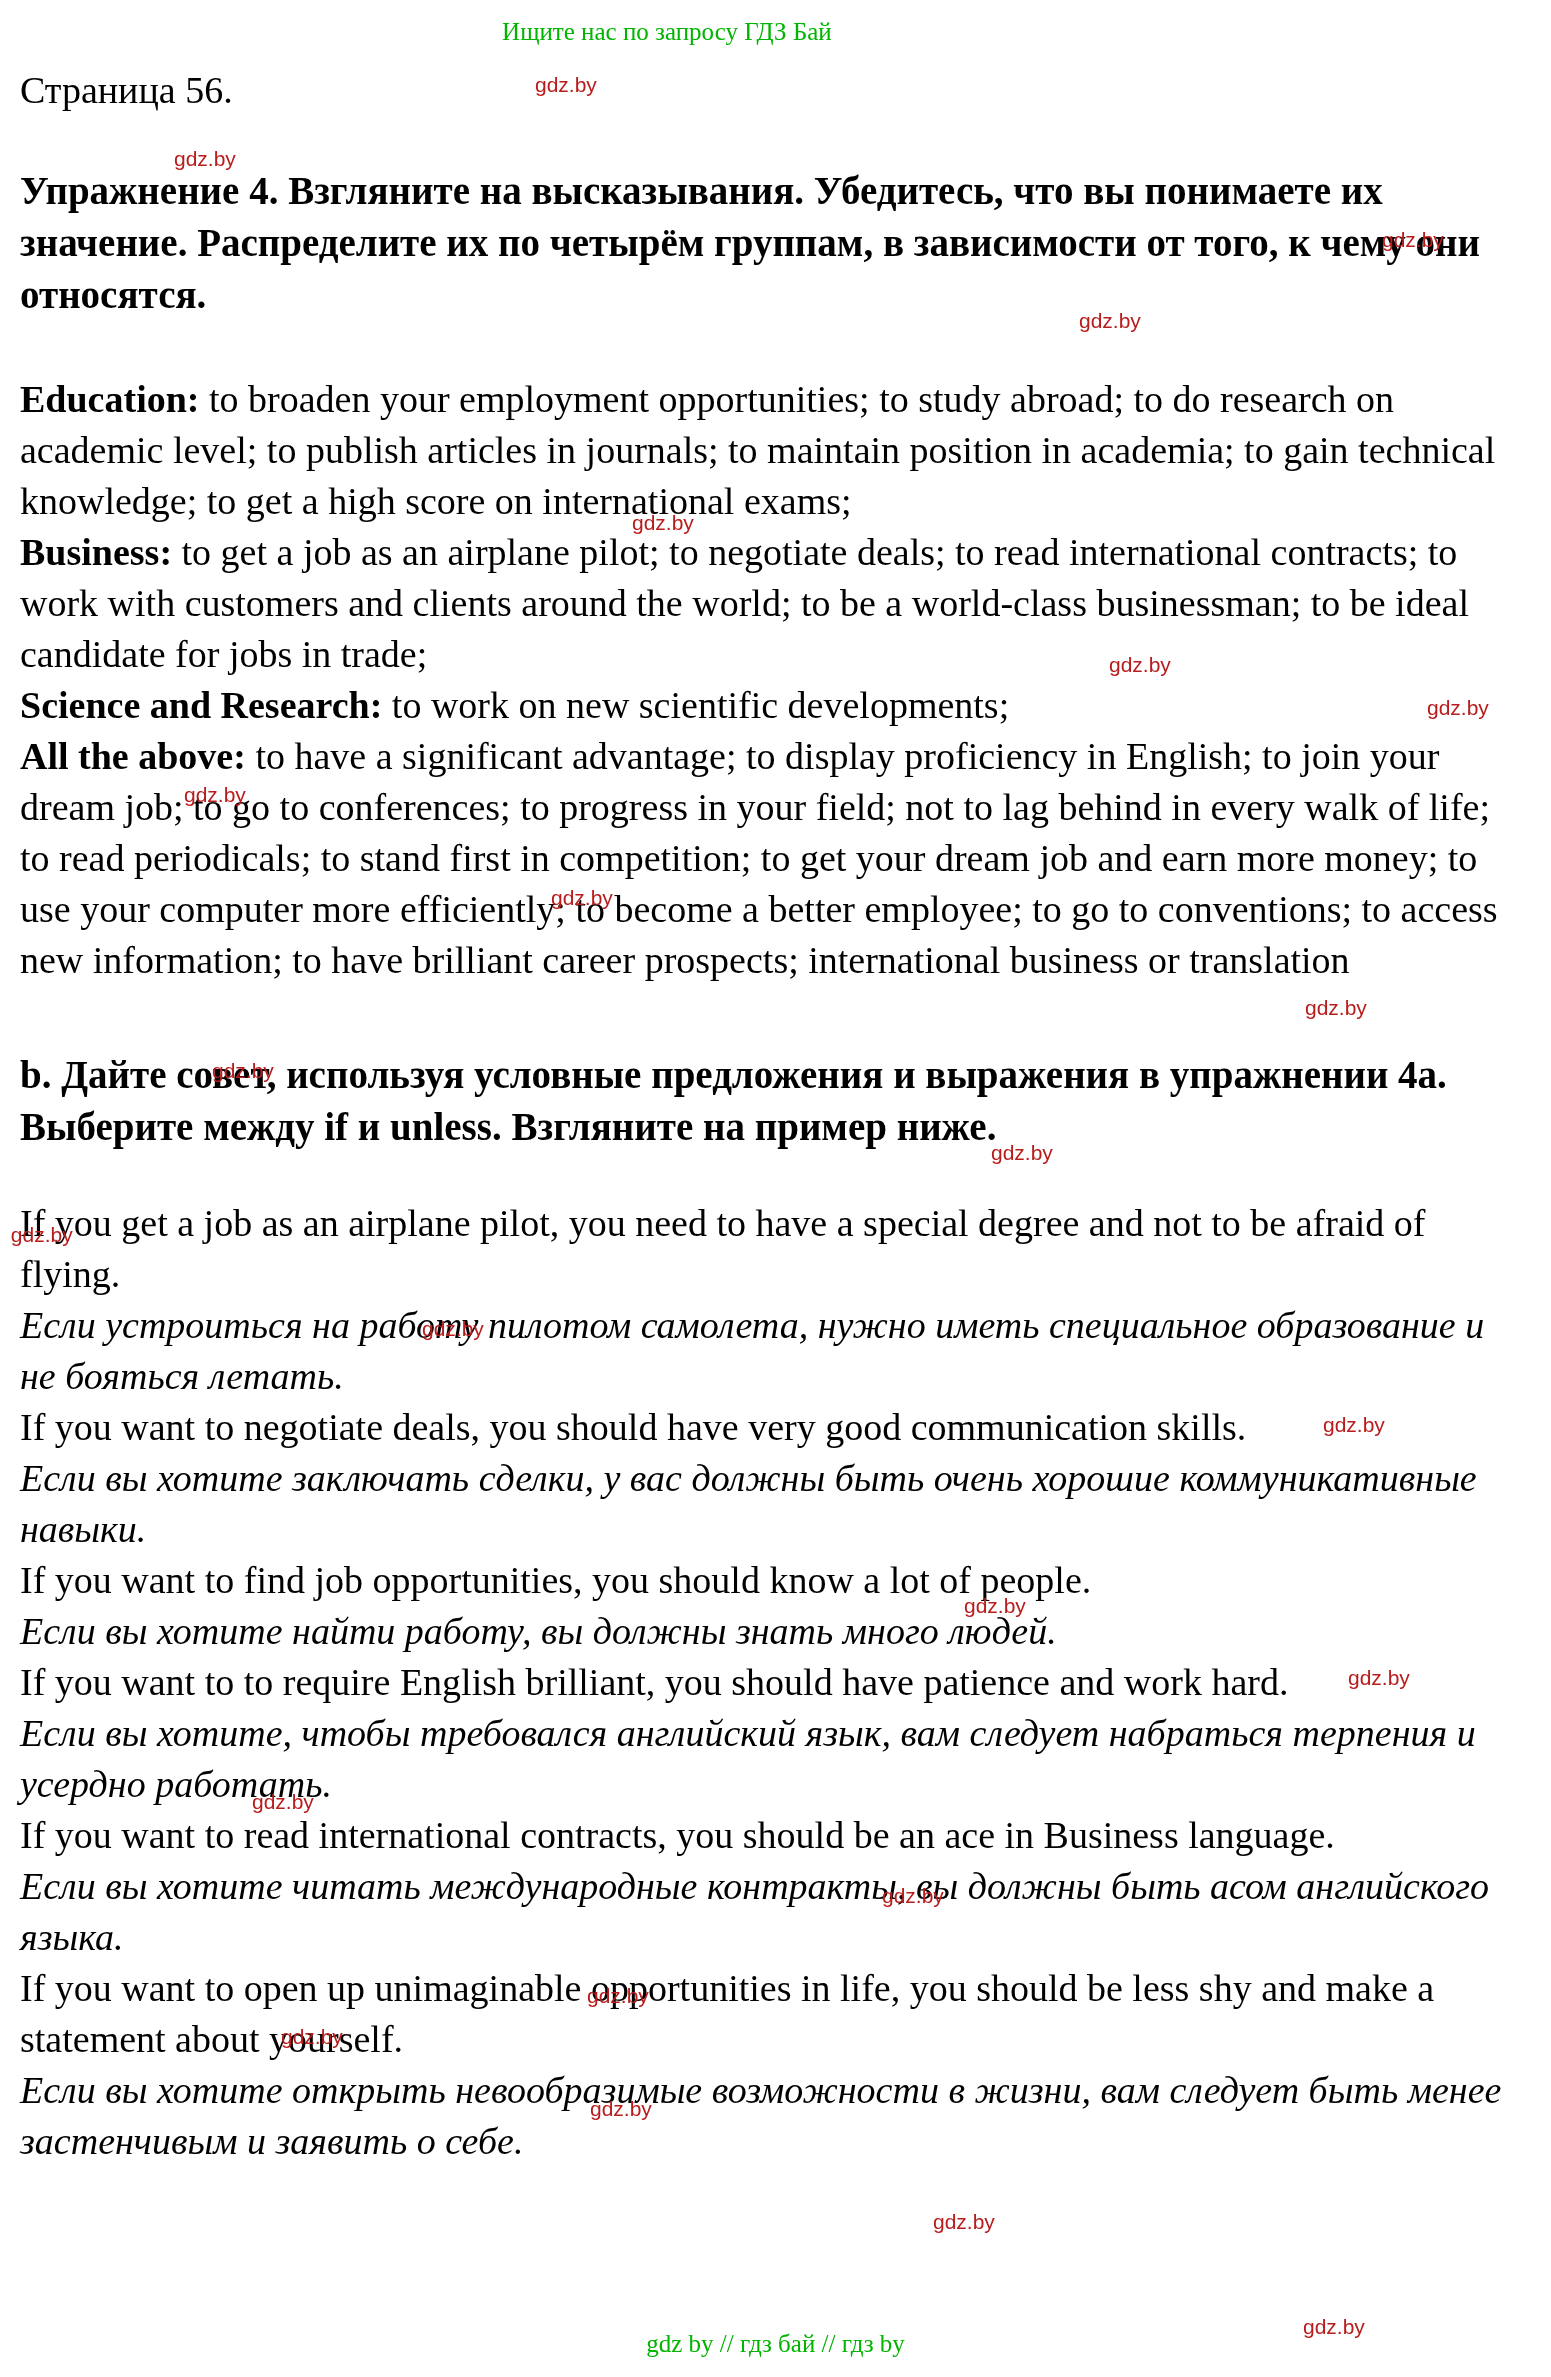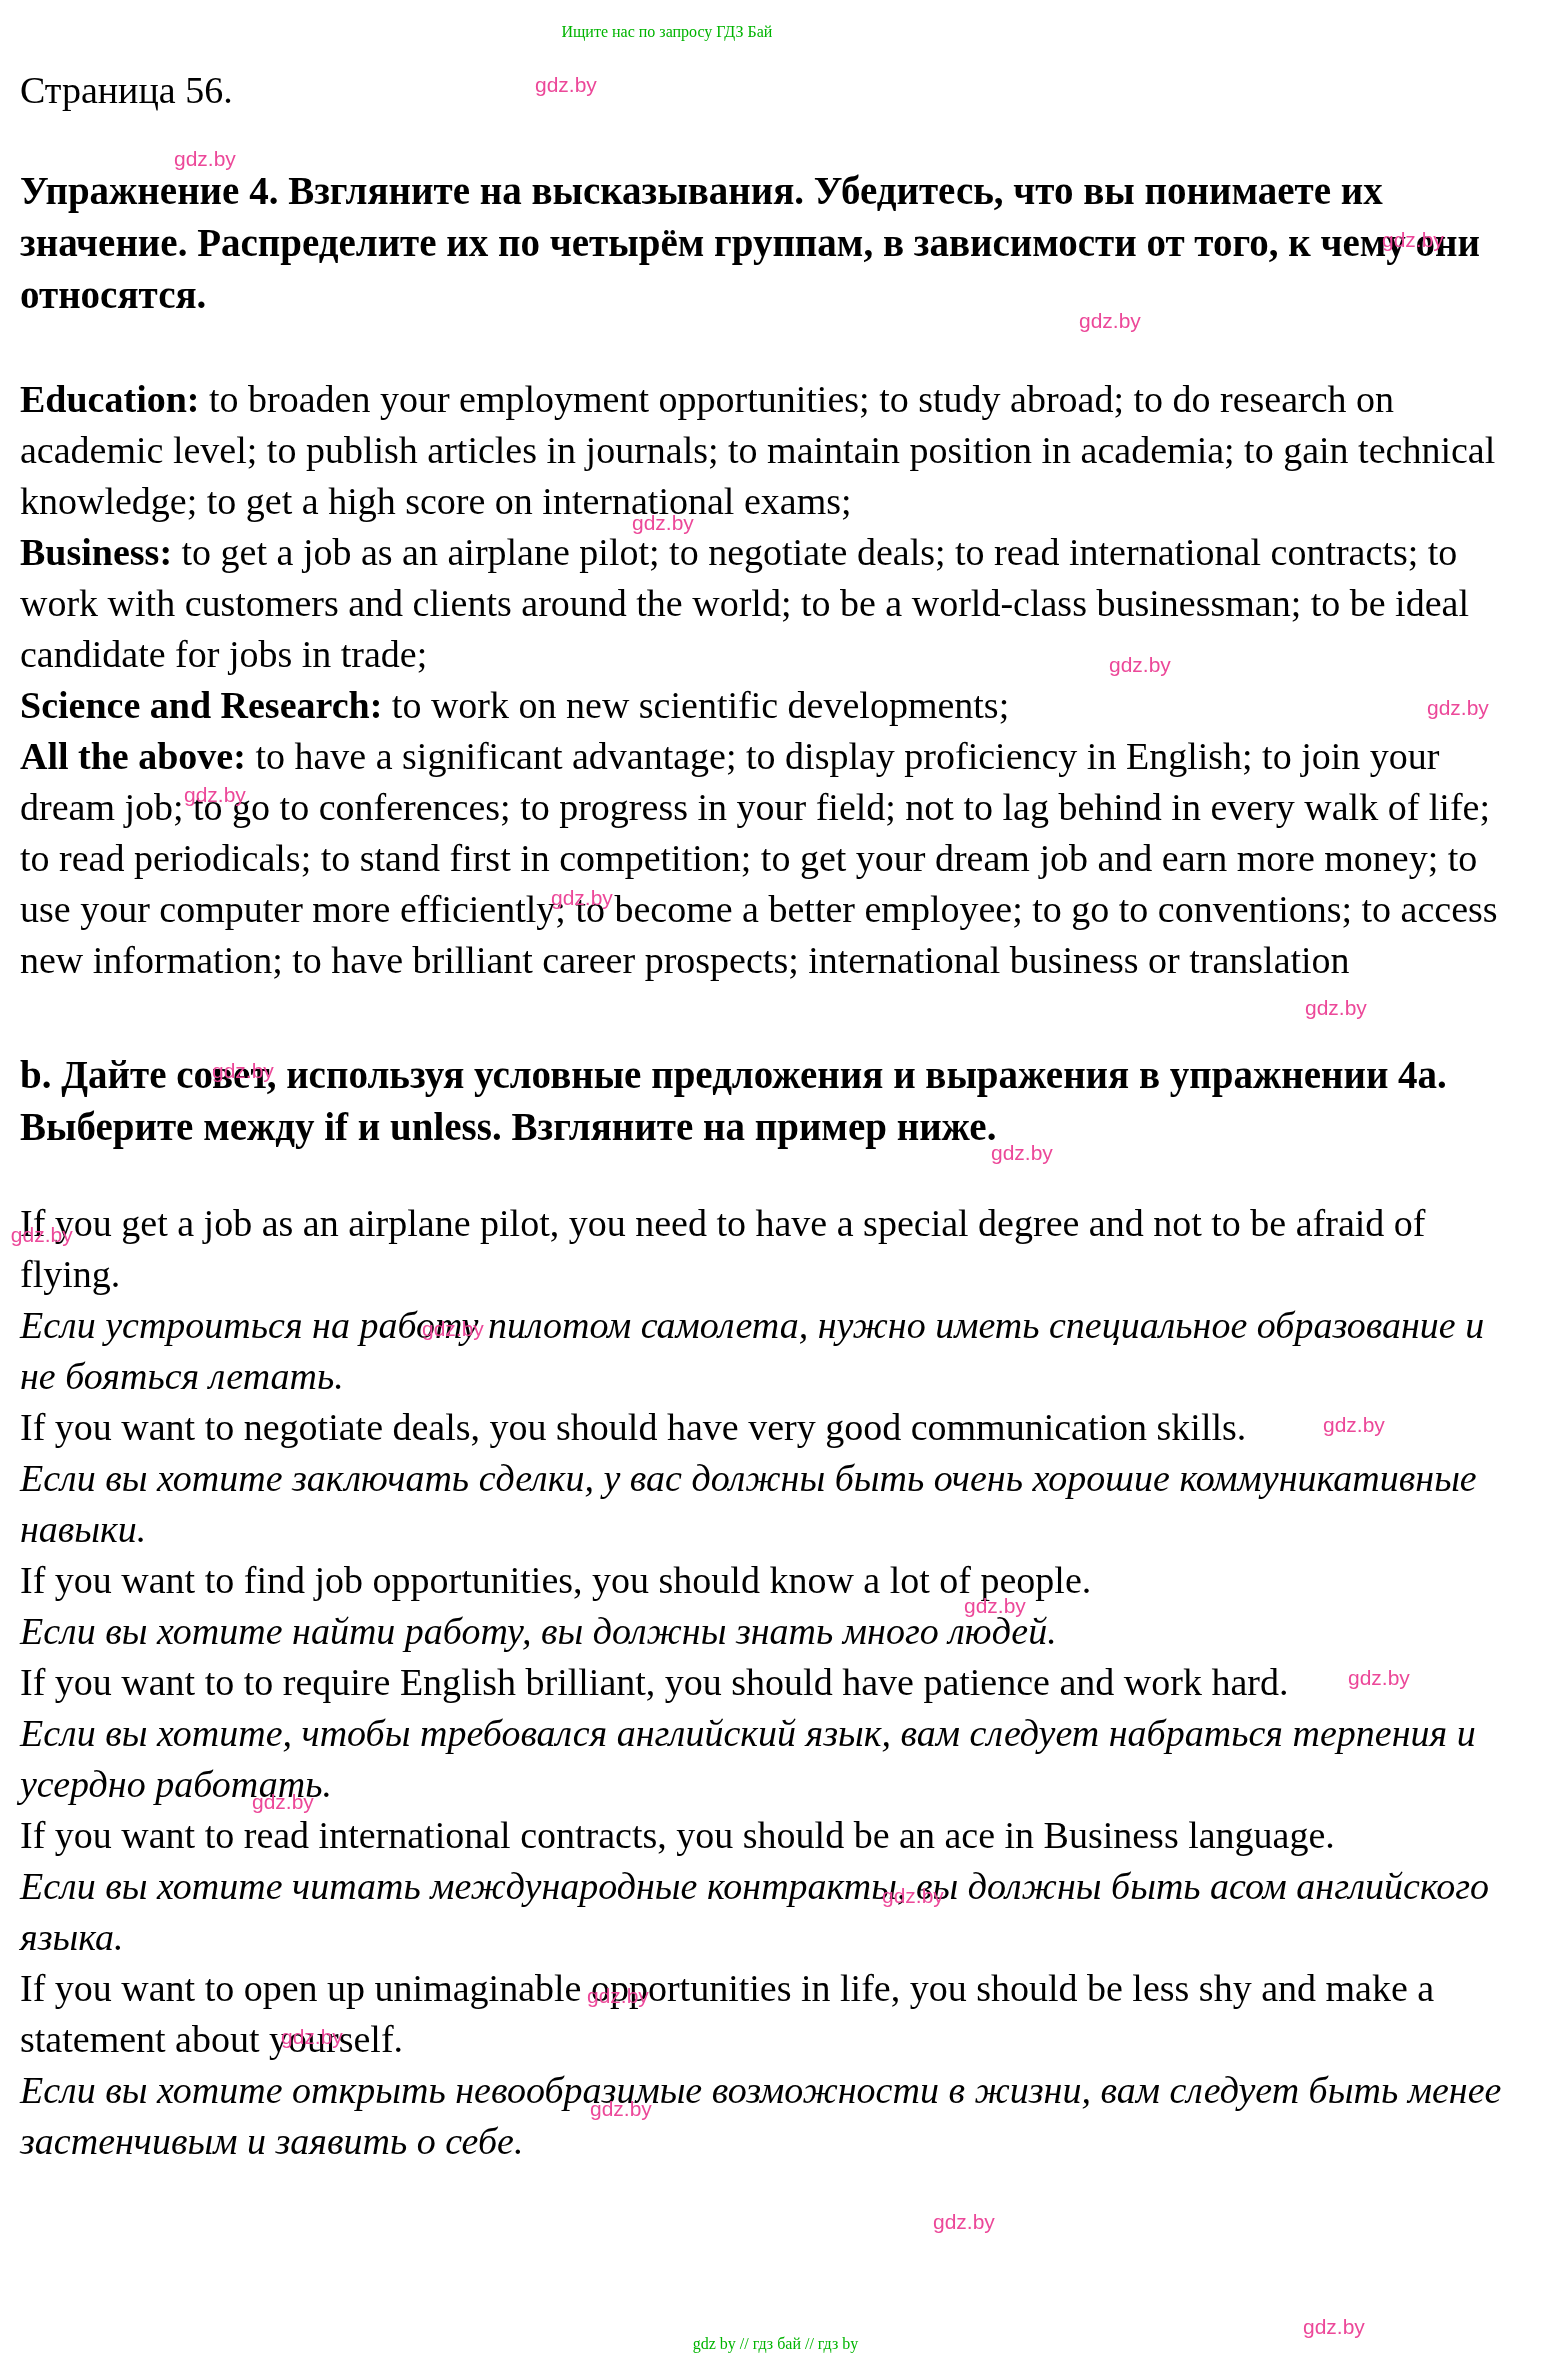--- a/index.html
+++ b/index.html
@@ -11,21 +11,21 @@
     background: #ffffff;
     font-family: "Liberation Serif", "DejaVu Serif", serif;
     font-size: 38px;
     line-height: 51px;
     color: #000000;
     overflow: hidden;
   }
   .promo {
     position: absolute;
     font-family: "Liberation Serif", "DejaVu Serif", serif;
-    font-size: 16px;
+    font-size: 25px;
     color: #00b400;
     white-space: nowrap;
   }
   .promo-top { top: 6.2px; left: 43%; transform: translateX(-50%); }
   .promo-bottom { bottom: 7.7px; left: 50%; transform: translateX(-50%); }
   .content { padding: 65px 23px 0 20px; }
   .page-title { font-size: 38px; margin-bottom: 49px; }
   .exercise-title, .part-b-title {
     font-weight: bold;
     font-size: 39px;
@@ -36,21 +36,21 @@
   .groups p { margin: 0; }
   .group-label { font-weight: bold; }
   .part-b-title { margin-bottom: 45px; }
   .sentences p { margin: 0; }
   .sentence-ru { font-style: italic; }
   .wm {
     position: absolute;
     font-family: "Liberation Sans", "DejaVu Sans", sans-serif;
     font-size: 21px;
     line-height: 23px;
-    color: #ec4899;
+    color: #b91c1c;
     white-space: nowrap;
   }
 </style>
 </head>
 <body>
 
 <div class="page">
 
   <div class="promo promo-top">Ищите нас по запросу ГДЗ Бай</div>
 

